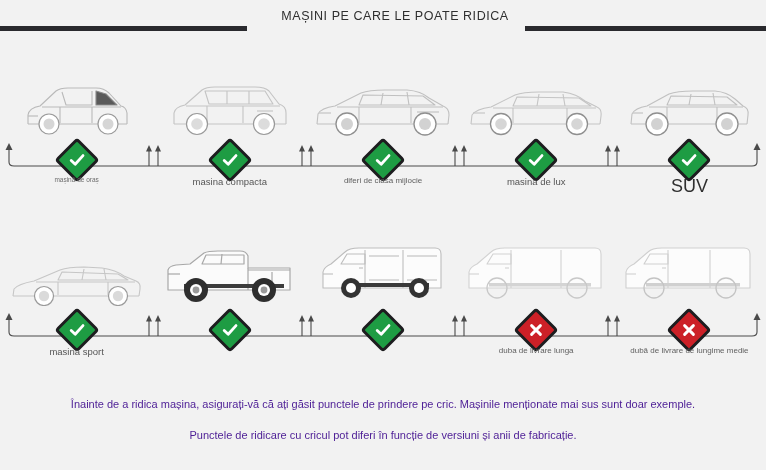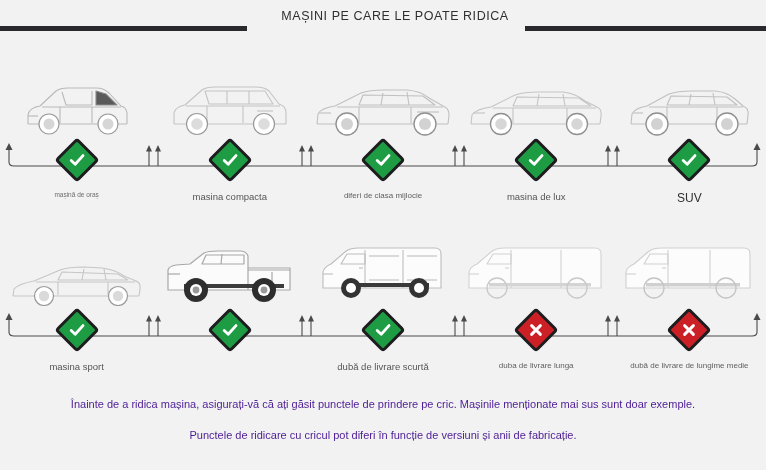--- a/index.html
+++ b/index.html
@@ -66,26 +66,25 @@
   .badge .glyph{
     position:absolute;left:0;top:0;width:44px;height:44px;
     display:flex;align-items:center;justify-content:center;
   }
   .badge .glyph svg{display:block;}
 
   .label{
     position:absolute;left:0;top:124px;width:100%;
     text-align:center;color:#555;
     white-space:nowrap;
-    margin-top:15px;
   }
   .label.s-xs{font-size:6.5px;color:#6d6d6d;}
   .label.s-sm{font-size:8px;color:#5f5f5f;}
   .label.s-md{font-size:9.5px;color:#555;}
-  .label.s-lg{font-size:12px;color:#2f2f2f;}
+  .label.s-lg{font-size:18px;color:#2f2f2f;}
 
   
   .footer{
     position:absolute;left:0;top:392px;width:766px;
     padding:0 2px;box-sizing:border-box;
   }
   .footer p{
     margin:0 0 6px 0;font-size:11px;line-height:25px;color:#4c1d95;
     white-space:nowrap;
     text-align:center;
@@ -456,21 +455,20 @@
         </svg>
       </div>
       <div class="badge ok">
         <div class="dia"></div>
         <div class="glyph">
           <svg width="20" height="20" viewBox="0 0 20 20">
               <path d="M4.2,10.4 L8.2,14.2 L16,5.6" fill="none" stroke="#ffffff" stroke-width="2.8" stroke-linecap="round" stroke-linejoin="round"></path>
             </svg>
         </div>
       </div>
-      <div class="label s-md">dubă de livrare scurtă</div>
     </div>
 
     <div class="cell">
       <div class="vehicle">
         <svg width="142" height="64" viewBox="0 0 142 64">
           <g fill="none" stroke="#d2d2d2" stroke-width="1.1" stroke-linejoin="round">
             <path d="M4,46 L4,30 Q5,25 12,22 L26,10 Q30,6 40,6 L130,6 Q136,6 136,12 L136,46 Z" fill="#fcfcfc"></path>
             <path d="M28,12 L22,22 L46,22 L46,12 Z"></path>
             <path d="M46,8 L46,46"></path>
             <path d="M96,8 L96,46"></path>

